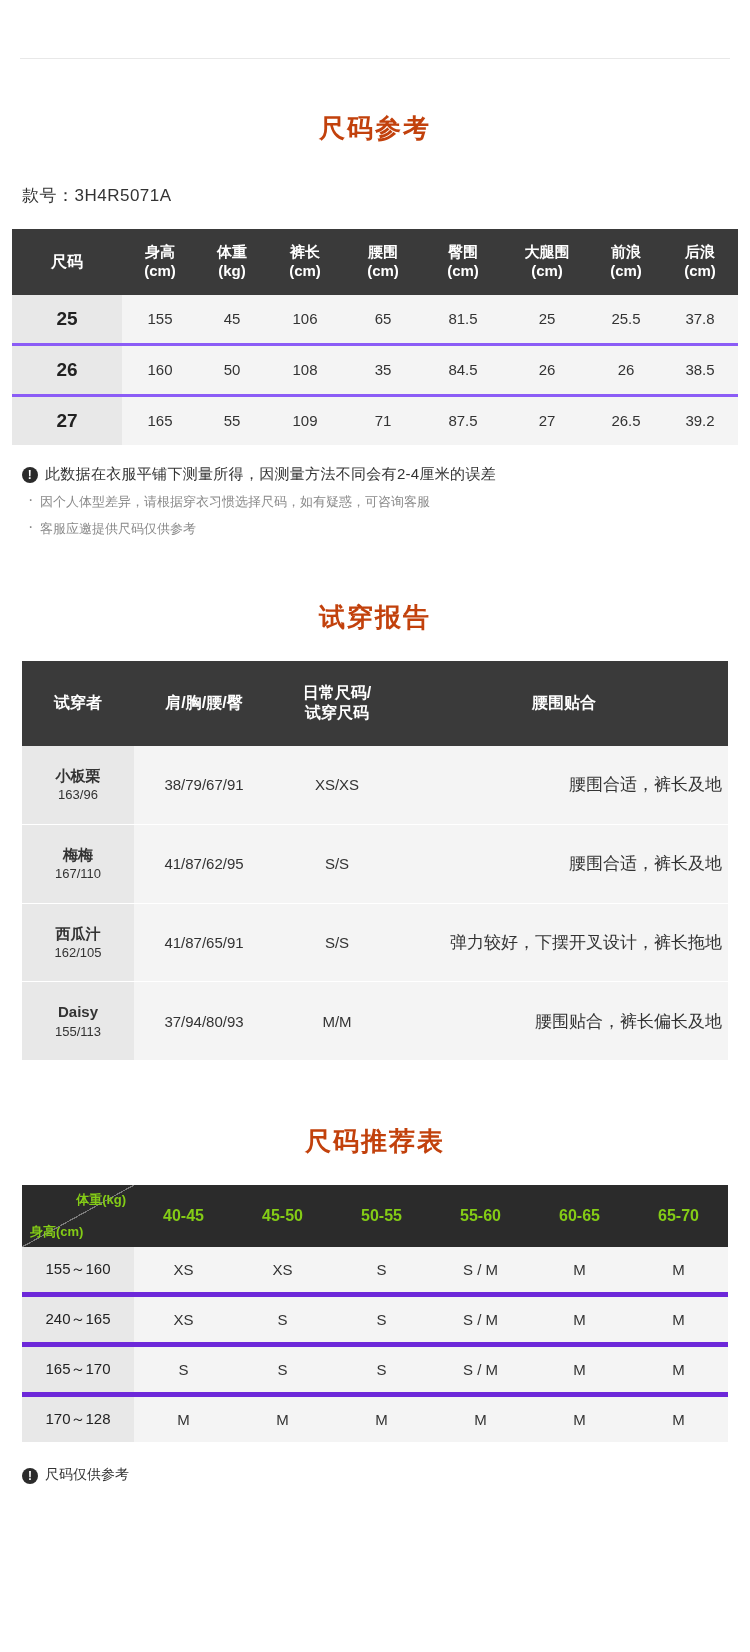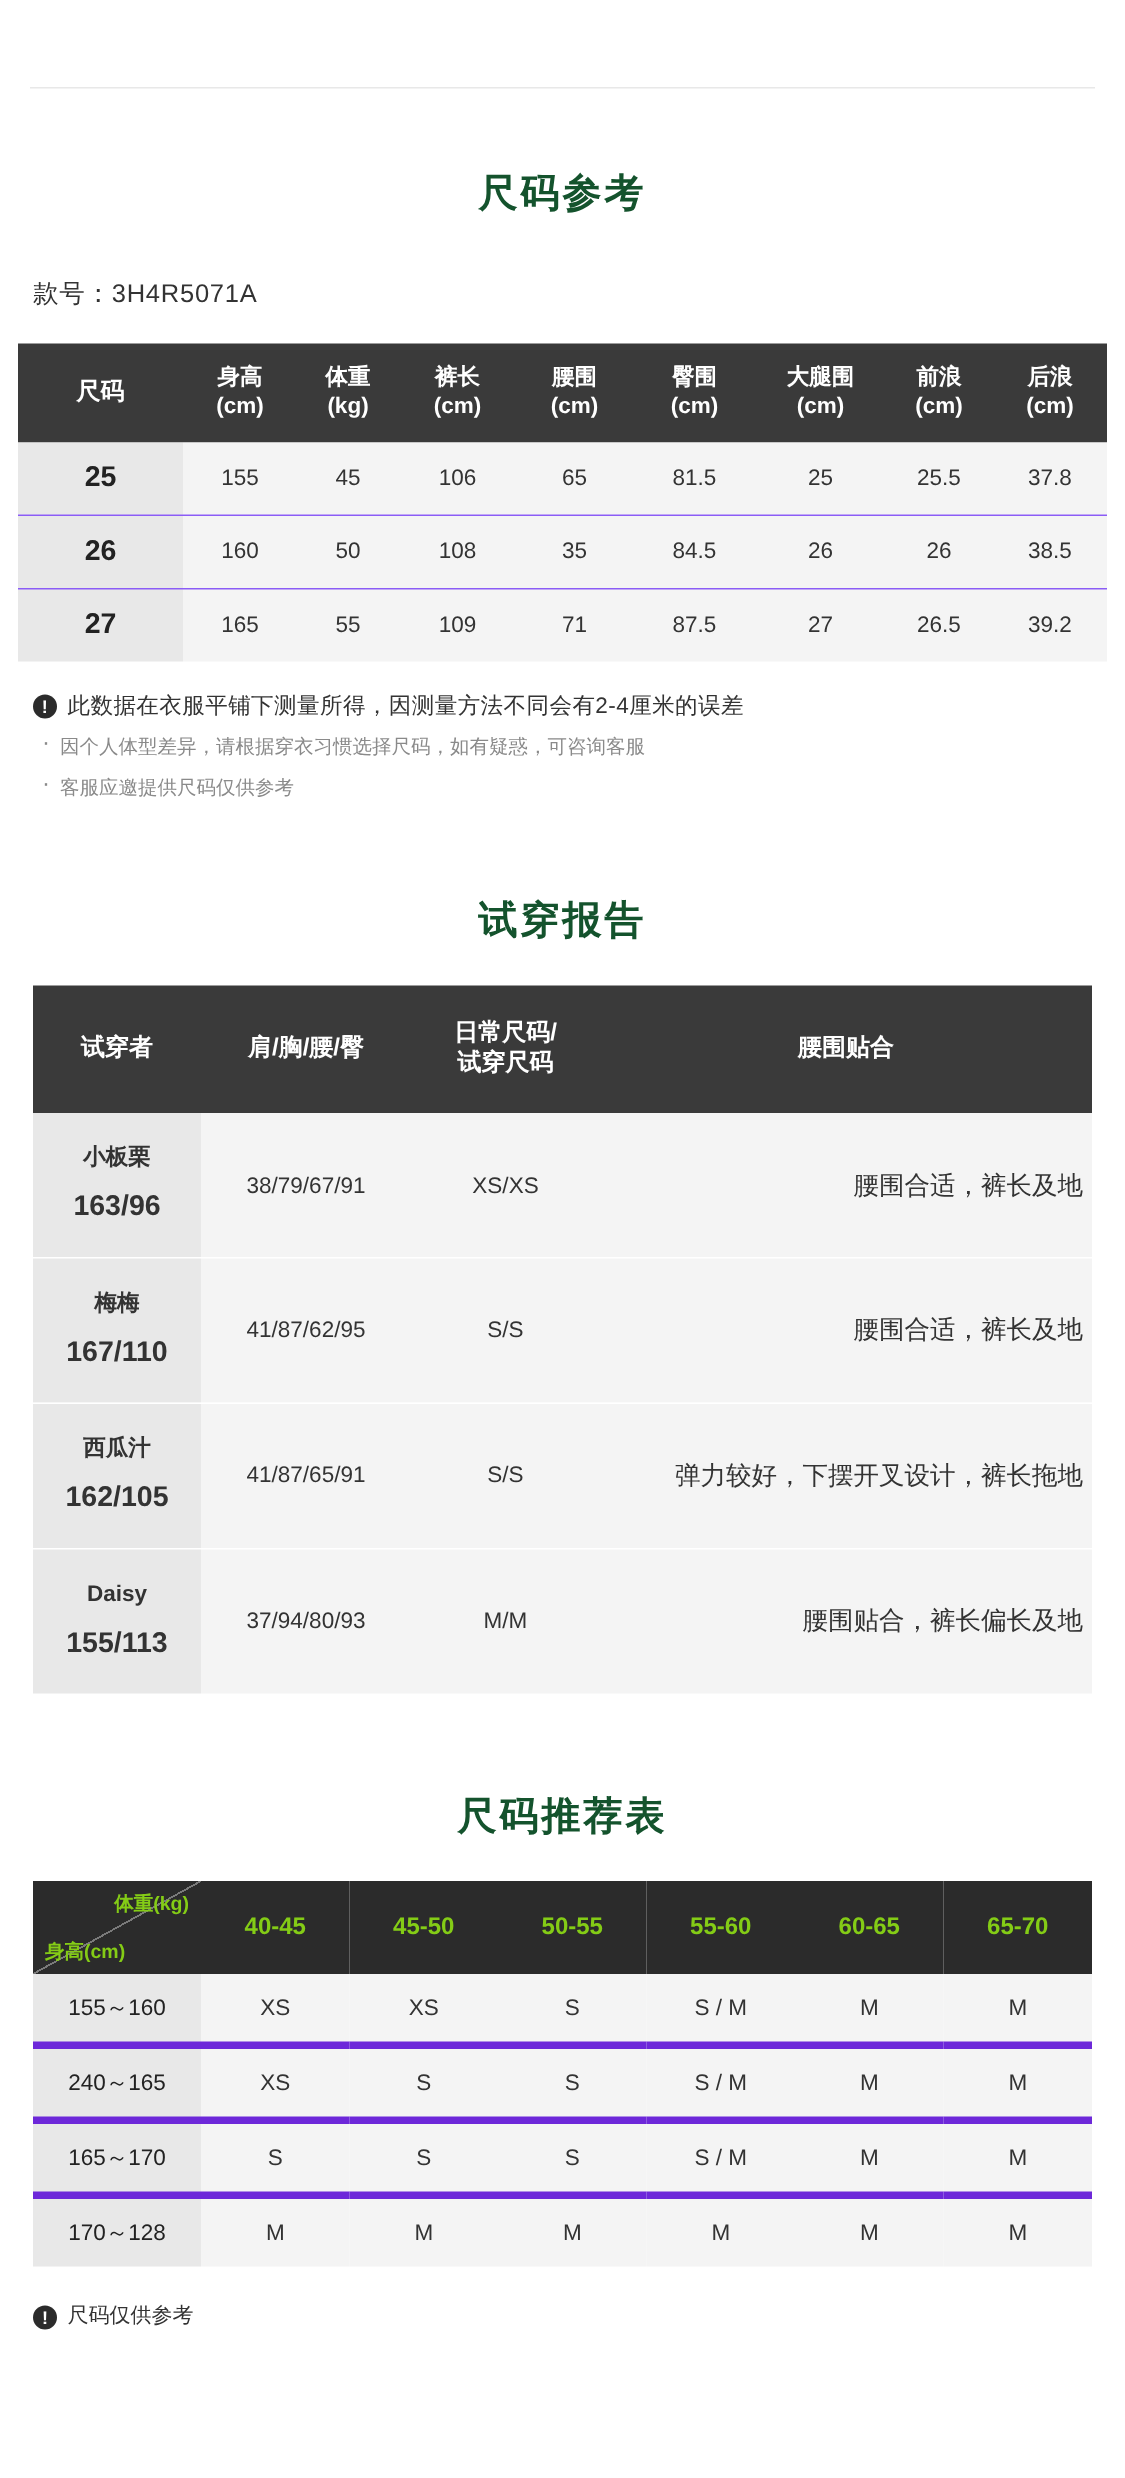--- a/index.html
+++ b/index.html
@@ -24,21 +24,21 @@
     margin: 58px auto 0 auto;
     border-top: 1px solid #e8e8e8;
     height: 0;
   }
 
   .section-title {
     text-align: center;
     font-size: 26px;
     font-weight: bold;
     letter-spacing: 2px;
-    color: #14532d;
+    color: #c2410c;
     margin: 0;
   }
   #size-reference-title { margin-top: 52px; }
 
   .style-no {
     font-size: 17px;
     color: #333;
     margin: 38px 0 0 22px;
     letter-spacing: 0.5px;
   }
@@ -65,21 +65,21 @@
   }
   .size-table thead th.first-col {
     font-size: 16px;
   }
   .size-table tbody td {
     background: #f4f4f4;
     color: #333;
     font-size: 15px;
     text-align: center;
     padding: 13px 2px;
-    border-bottom: 1px solid #8b5cf6;
+    border-bottom: 3px solid #8b5cf6;
   }
   .size-table tbody td.first-col {
     background: #e8e8e8;
     font-weight: bold;
     font-size: 19px;
     color: #222;
   }
   .size-table tbody tr:last-child td { border-bottom: none; }
 
   
@@ -151,23 +151,23 @@
   }
   .fit-table tbody td.tester {
     background: #e8e8e8;
     text-align: center;
     font-weight: bold;
     line-height: 1.35;
     font-size: 15px;
   }
   .fit-table tbody td.tester .meas {
     display: block;
-    font-size: 19px;
-    font-weight: bold;
-    margin-top: 10px;
+    font-size: 13px;
+    font-weight: normal;
+    margin-top: 0;
   }
   .fit-table tbody td.num { text-align: center; font-size: 15px; }
   .fit-table tbody td.daily { text-align: center; font-size: 15px; }
   .fit-table tbody td.feel { text-align: right; padding-left: 18px; font-size: 17px; }
   .fit-table tbody tr:last-child td { border-bottom: none; }
 
   
   #recommend-title { margin-top: 64px; }
 
   .rec-table {

